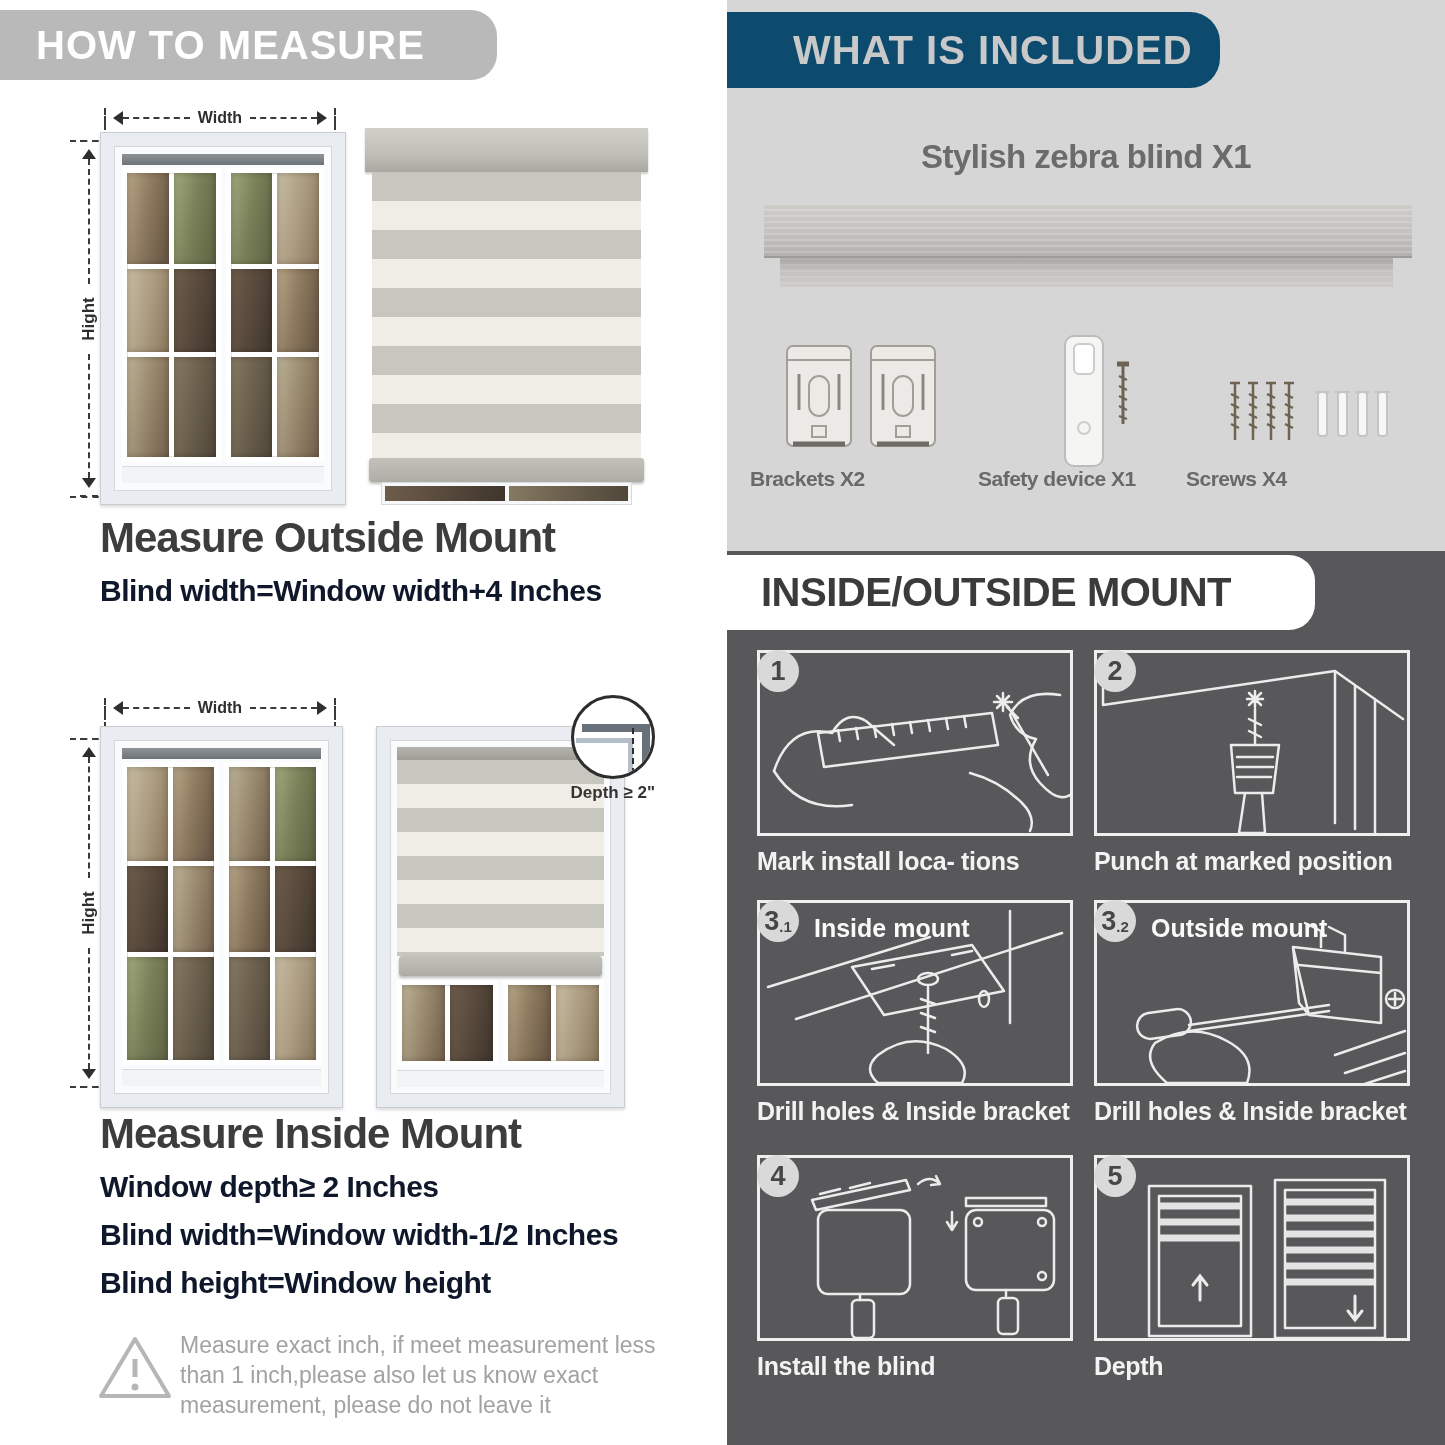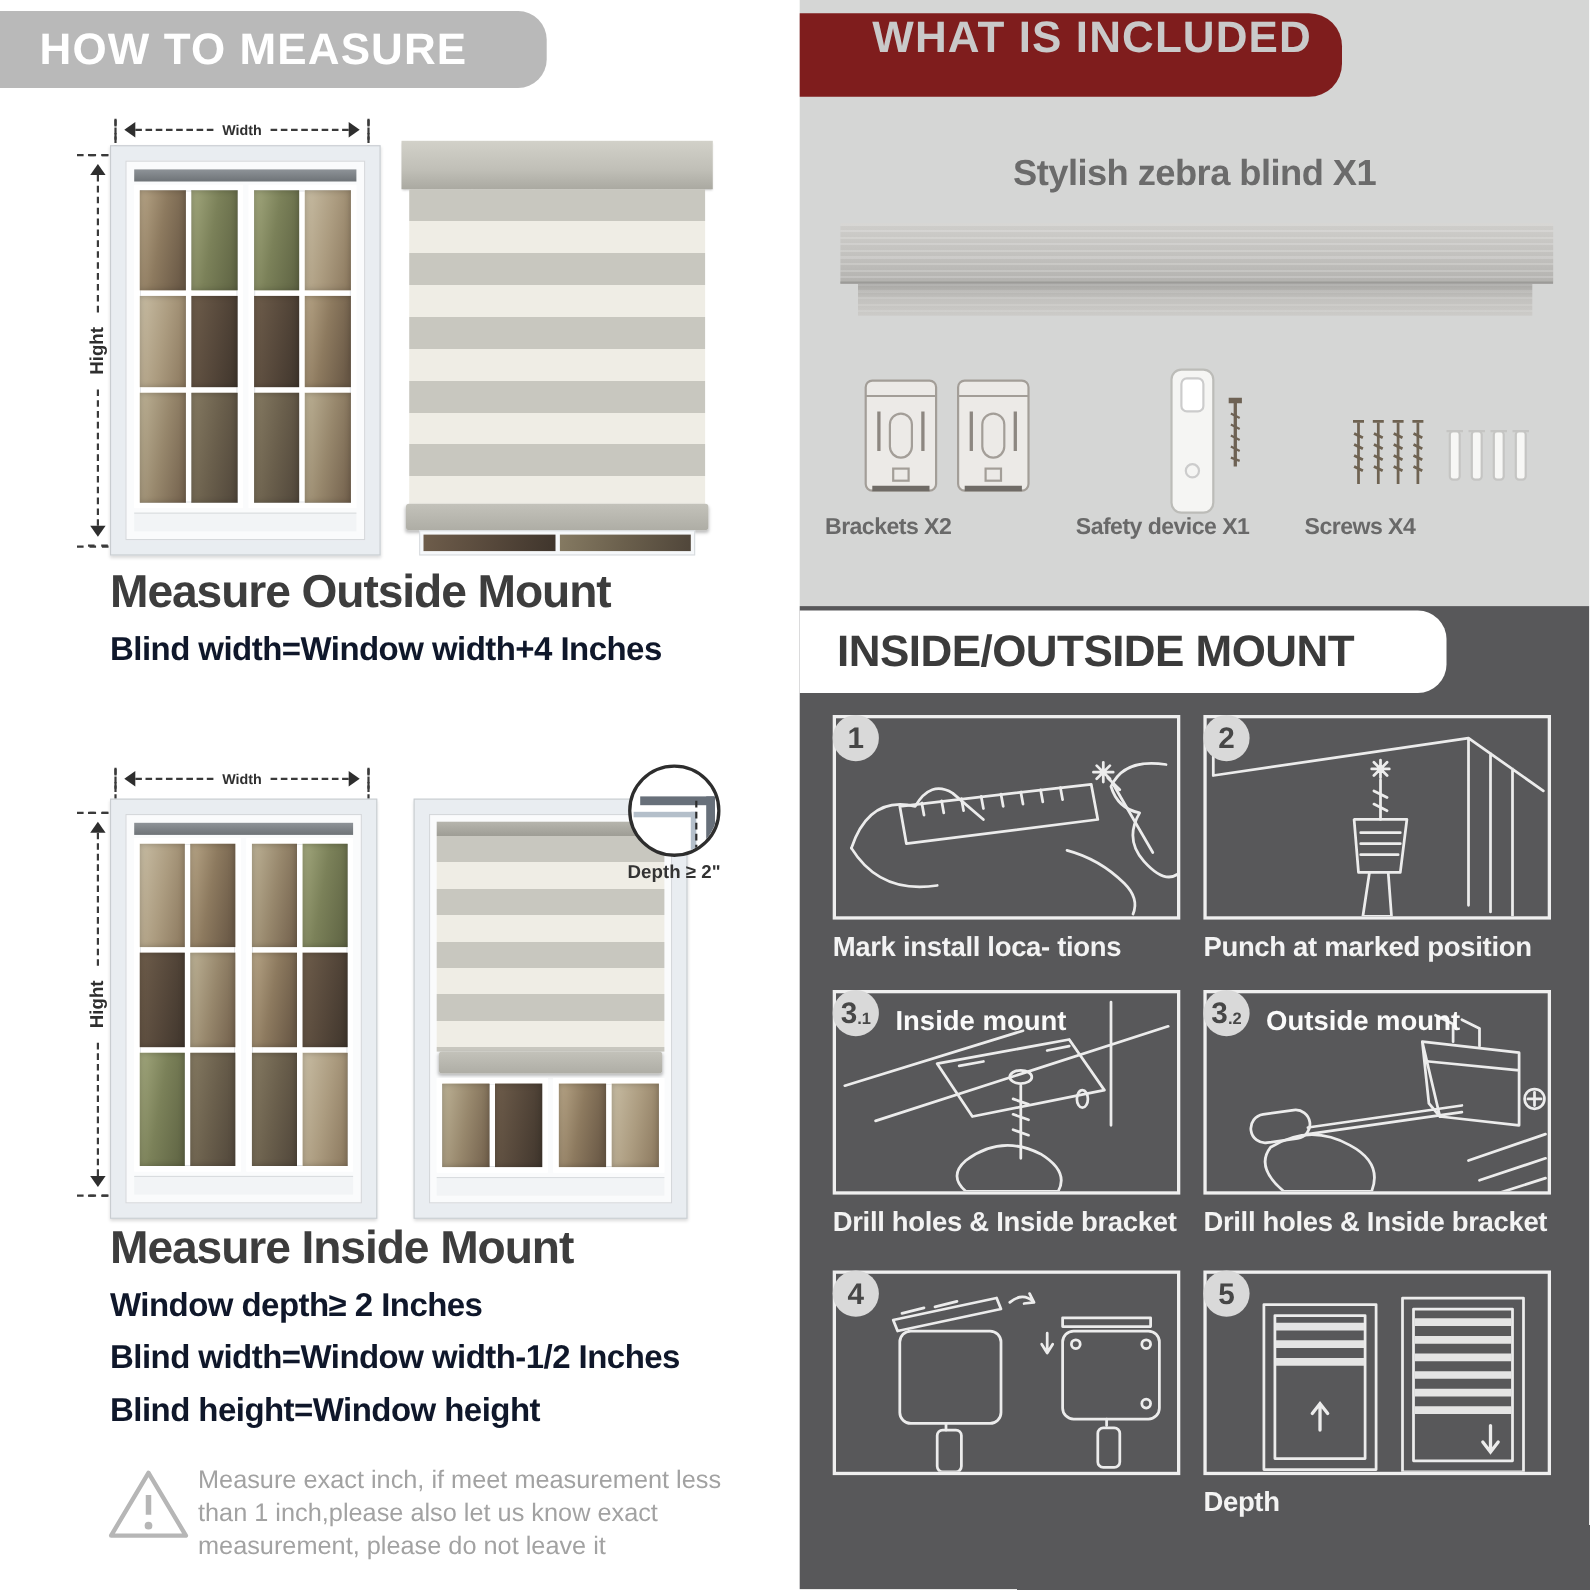--- a/index.html
+++ b/index.html
@@ -4,39 +4,39 @@
 <style>
   html,body{margin:0;padding:0;background:#ffffff;}
   #canvas{position:relative;width:1445px;height:1445px;background:#ffffff;overflow:hidden;
           font-family:"Liberation Sans", sans-serif;}
   .abs{position:absolute;}
 
   
   .hdr-left{left:0;top:10px;width:497px;height:70px;background:#b9b9b9;border-radius:0 26px 26px 0;
             display:flex;align-items:center;padding-left:36px;box-sizing:border-box;}
   .hdr-left span{color:#ffffff;font-size:40px;font-weight:700;letter-spacing:1px;}
-  .hdr-included{left:727px;top:12px;width:493px;height:76px;background:#7f1d1d;border-radius:0 30px 30px 0;
-            display:flex;padding-left:66px;box-sizing:border-box;}
+  .hdr-included{left:727px;top:12px;width:493px;height:76px;background:#0c4a6e;border-radius:0 30px 30px 0;
+            display:flex;align-items:center;padding-left:66px;box-sizing:border-box;}
   .hdr-included span{color:#c9c9c9;font-size:40px;font-weight:700;letter-spacing:1px;}
   .hdr-mount{left:727px;top:555px;width:588px;height:75px;background:#ffffff;border-radius:0 26px 26px 0;
             display:flex;align-items:center;padding-left:34px;box-sizing:border-box;}
   .hdr-mount span{color:#3b3b3b;font-size:40px;font-weight:700;letter-spacing:-0.5px;}
 
   
   .sec-included{left:727px;top:0;width:718px;height:551px;background:#d5d6d5;}
   .sec-mount{left:727px;top:551px;width:718px;height:894px;background:#58585a;}
 
   
   .sec-title{font-size:42px;font-weight:700;color:#3d3d3d;letter-spacing:-1px;white-space:nowrap;}
   .sec-line{font-size:30px;font-weight:700;color:#0f172a;letter-spacing:-0.5px;white-space:nowrap;}
 
   
   .harrow{display:flex;align-items:center;height:20px;}
   .harrow .dash{flex:1;border-top:2px dashed #3a3a3a;}
-  .harrow .lbl{padding:0 8px;font-size:13px;font-weight:700;color:#2e2e2e;}
+  .harrow .lbl{padding:0 8px;font-size:16px;font-weight:700;color:#2e2e2e;}
   .tickv{width:0;height:18px;border-left:2px dashed #3a3a3a;}
   .ah-l{width:0;height:0;border:7px solid transparent;border-right:10px solid #2e2e2e;}
   .ah-r{width:0;height:0;border:7px solid transparent;border-left:10px solid #2e2e2e;}
   .varrow{display:flex;flex-direction:column;align-items:center;width:22px;}
   .varrow .dash{flex:1;border-left:2px dashed #3a3a3a;}
   .varrow .lbl{font-size:17px;font-weight:700;color:#2e2e2e;transform:rotate(-90deg);white-space:nowrap;
                height:70px;display:flex;align-items:center;justify-content:center;}
   .tickh{height:0;width:18px;border-top:2px dashed #3a3a3a;}
   .ah-u{width:0;height:0;border:7px solid transparent;border-bottom:10px solid #2e2e2e;}
   .ah-d{width:0;height:0;border:7px solid transparent;border-top:10px solid #2e2e2e;}
@@ -424,20 +424,21 @@
           <path d="M246 132 v6"></path>
           <rect x="238" y="140" width="20" height="36" rx="5"></rect>
           <path d="M192 54 v18 m-5 -8 l5 8 l5 -8"></path>
         </g>
       </svg>
       <div class="badge">
         <span>4</span>
           <span class="sub"></span>
       </div>
     </div>
+    <div class="step-cap">Install the blind</div>
   </div>
 
   <div class="abs step" style="left:1094px;top:1155px;">
     <div class="step-img">
       <svg class="art" width="310" height="180" viewBox="0 0 310 180">
         <g stroke="#ececec" stroke-width="2.5" fill="none" stroke-linecap="round" stroke-linejoin="round">
           <rect x="52" y="28" width="102" height="150"></rect>
           <rect x="62" y="38" width="82" height="130"></rect>
           <rect x="178" y="22" width="110" height="158"></rect>
           <rect x="188" y="32" width="90" height="138"></rect>

